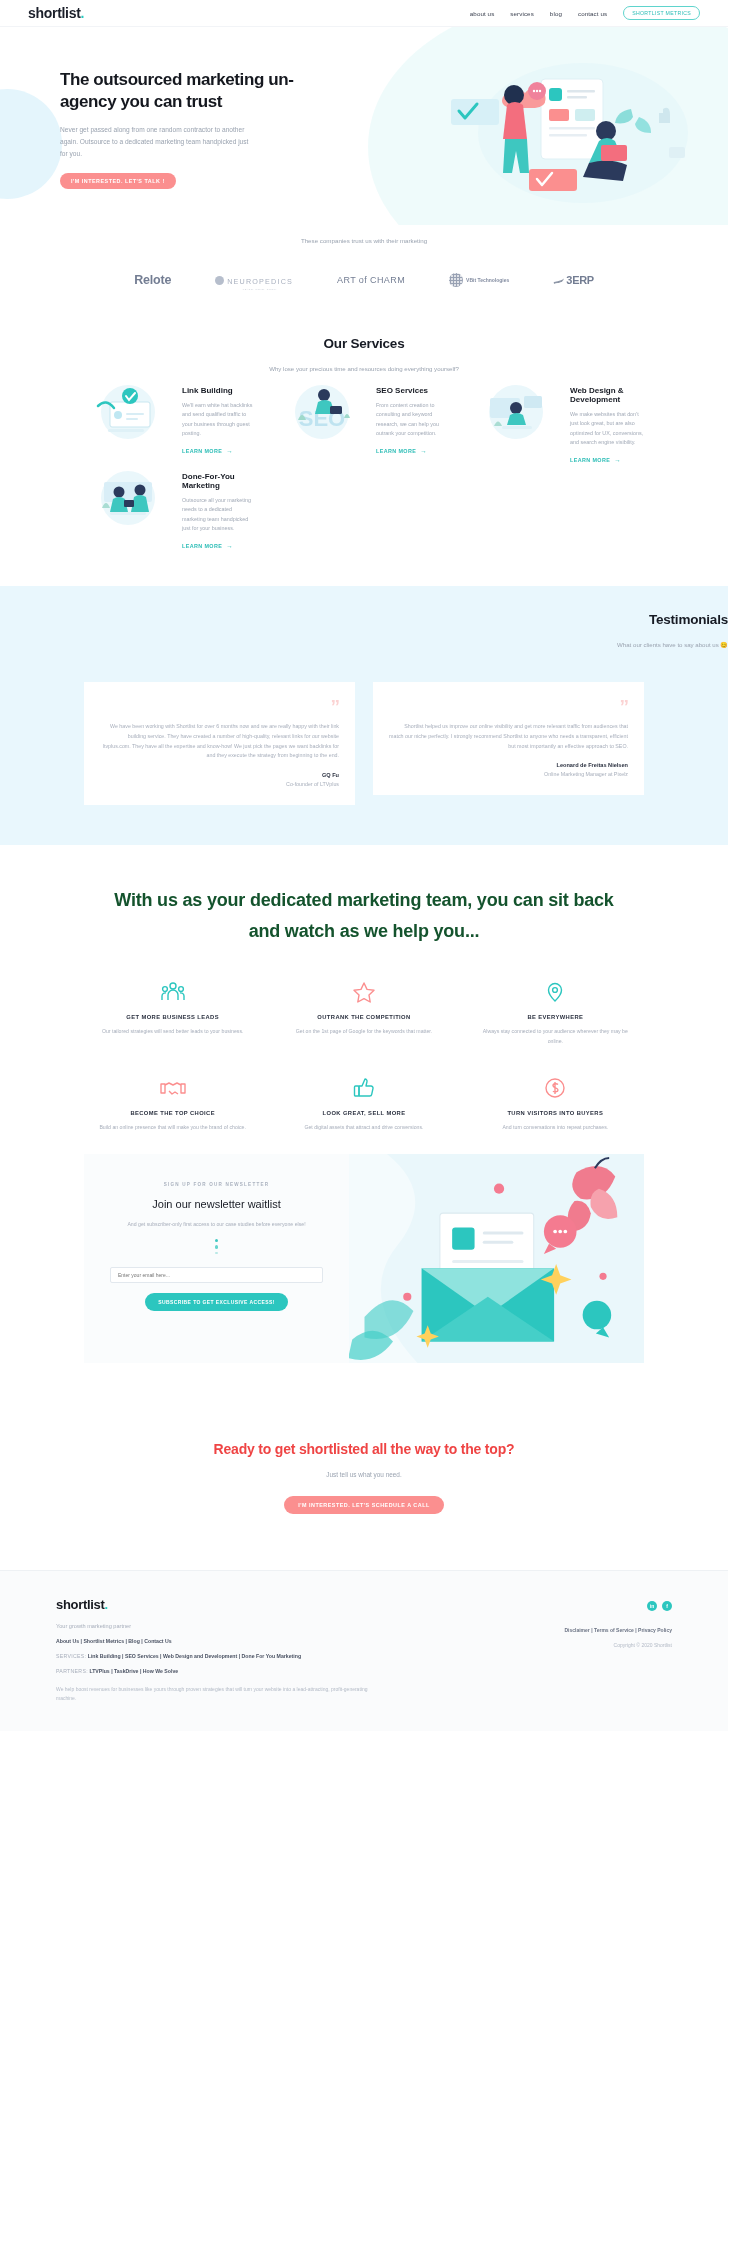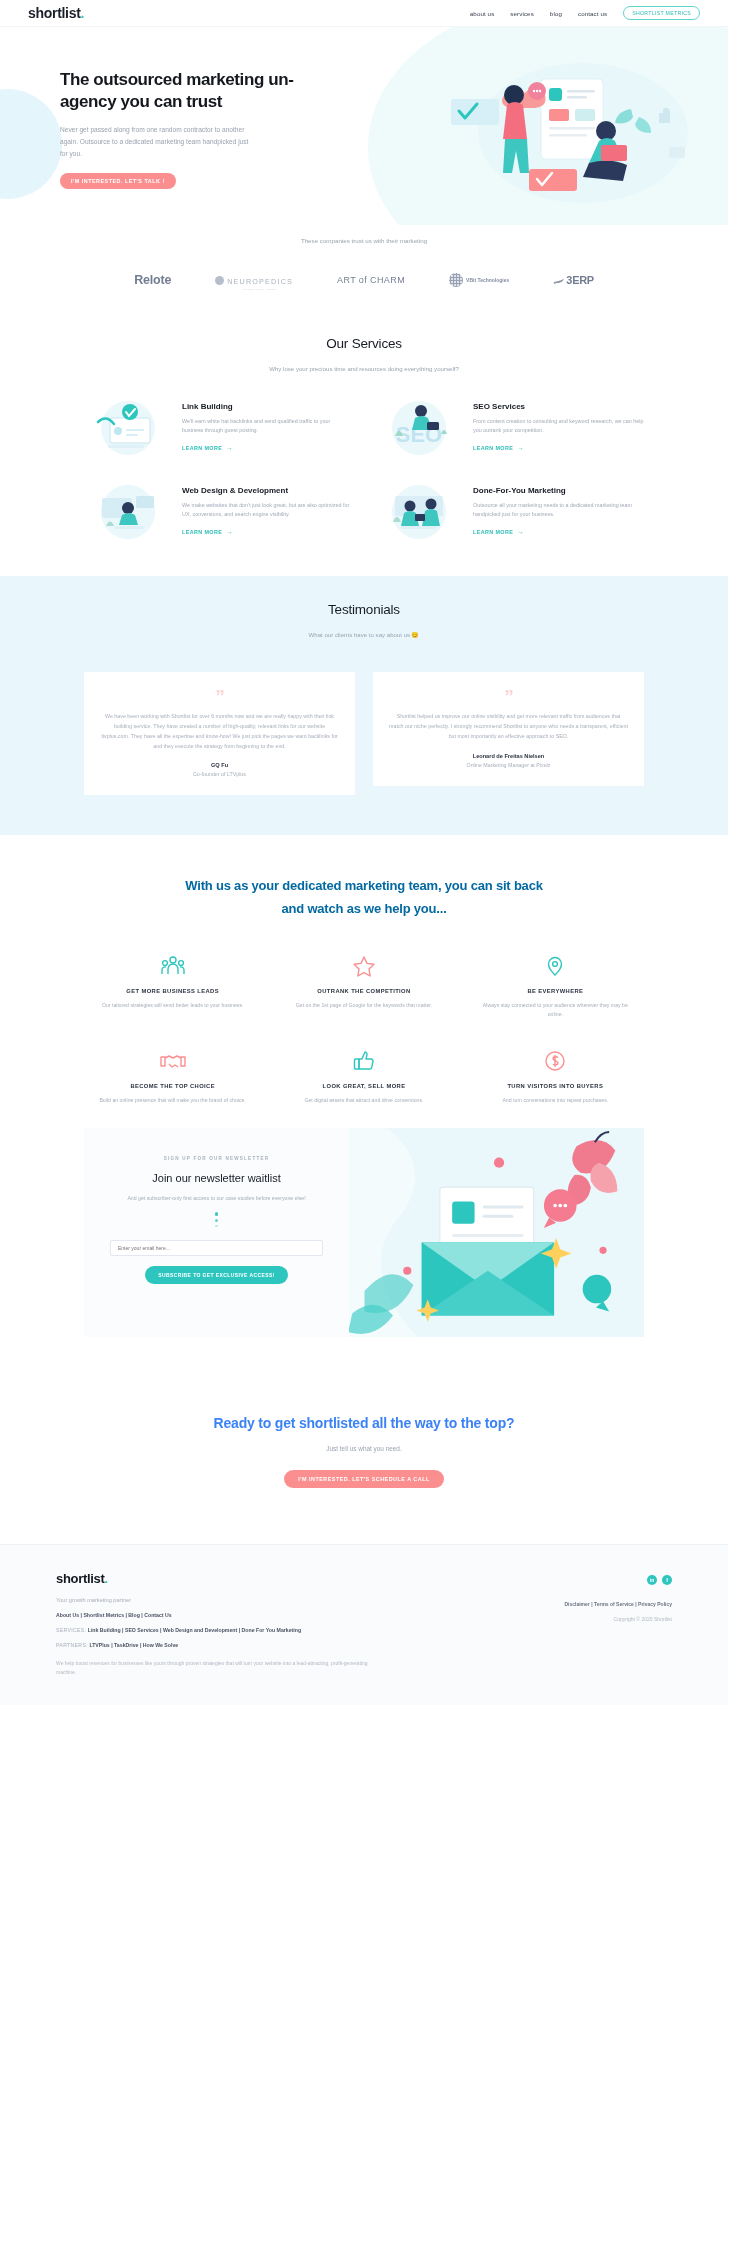--- a/index.html
+++ b/index.html
@@ -66,48 +66,48 @@
   .lg-art { font-size:9px; font-weight:400; color:#5b6780; letter-spacing:.4px; }
   .lg-vbit { display:flex; align-items:center; gap:3px; }
   .lg-vbit .dots { width:14px; height:14px; border-radius:50%;
     background:radial-gradient(circle, #8791a6 1px, transparent 1.6px) 0 0/3px 3px; }
   .lg-vbit .txt { font-size:5px; font-weight:700; color:#6d7near; color:#6d7890; }
   .lg-3erp { font-size:11px; font-weight:700; color:#5b6780; letter-spacing:-.3px; display:flex; align-items:center; gap:2px;}
   .lg-3erp .swoosh { width:11px; height:6px; border-bottom:2.2px solid #7b8598; border-radius:0 0 60% 0; transform:rotate(-12deg); }
 
   
   .services { background:#fff; padding:16px 0 34px; text-align:center; }
-  .sec-title { font-size:13.5px; font-weight:400; color:#171b24; letter-spacing:-.2px; }
+  .sec-title { font-size:13.5px; font-weight:700; color:#171b24; letter-spacing:-.2px; }
   .sec-sub { margin-top:14px; font-size:6.1px; color:#9aa3b0; }
   .svc-grid {
-    margin:26px auto 0; width:560px;
-    display:grid; grid-template-columns:1fr 1fr; gap:24px 22px;
+    margin:10px auto 0; width:560px;
+    display:grid; grid-template-columns:1fr 1fr 1fr; gap:2px 22px;
   }
   .svc { display:flex; gap:10px; text-align:left; align-items:flex-start; }
   .svc-ill { flex:0 0 88px; height:60px; position:relative; }
   .svc-body { flex:1; padding-top:4px; }
   .svc-body h3 { font-size:8px; font-weight:700; color:#171b24; }
   .svc-body p { margin-top:6px; font-size:5.4px; line-height:1.75; color:#a2aab7; }
   .learn { margin-top:8px; font-size:5.4px; font-weight:700; color:#2cbdb6; letter-spacing:.4px; display:inline-flex; align-items:center; gap:4px; }
   .learn .arw { font-size:6.5px; }
 
   
-  .testi { background:#e9f7fd; padding:26px 0 40px; text-align:center; }
+  .testi { background:#e9f7fd; padding:26px 0 40px; text-align:right; }
   .testi-grid { margin:34px auto 0; width:560px; display:grid; grid-template-columns:1fr 1fr; gap:18px; align-items:start; }
   .tcard { background:#fff; padding:18px 16px 18px; }
   .tcard.one { min-height:120px; }
   .tcard.two { min-height:104px; }
   .qmark { font-size:19px; color:#fbd3d3; font-weight:700; line-height:.7; letter-spacing:-1px; }
   .tq { margin-top:9px; font-size:5.3px; line-height:1.85; color:#a7aebb; }
   .tname { margin-top:11px; font-size:5.6px; font-weight:700; color:#2b3140; }
   .trole { margin-top:3px; font-size:5.3px; color:#a7aebb; }
 
   
   .benefits { background:#fff; padding:40px 0 26px; text-align:center; }
-  .ben-head { font-size:13px; font-weight:700; color:#0369a1; line-height:1.7; letter-spacing:-.2px; }
+  .ben-head { font-size:18px; font-weight:700; color:#14532d; line-height:1.7; letter-spacing:-.2px; }
   .ben-grid { margin:34px auto 0; width:560px; display:grid; grid-template-columns:repeat(3,1fr); gap:30px 14px; }
   .ben { text-align:center; padding:0 12px; }
   .ben-ic { height:24px; display:flex; align-items:center; justify-content:center; }
   .ben-t { margin-top:10px; font-size:5.8px; font-weight:700; letter-spacing:.4px; color:#2b3140; }
   .ben-d { margin-top:7px; font-size:5.2px; line-height:1.8; color:#a7aebb; }
 
   
   .news-wrap { width:560px; margin:22px auto 0; display:flex; background:#fff; }
   .news-l { flex:0 0 265px; background:#fafcfd; padding:28px 26px 26px; text-align:center; }
   .news-kicker { font-size:4.6px; letter-spacing:1.2px; color:#aab2bf; font-weight:700; }
@@ -124,21 +124,21 @@
   }
   .news-btn {
     margin-top:10px; background:#2cc6bf; color:#fff; border:none; border-radius:11px;
     font-size:5px; font-weight:700; letter-spacing:.4px; padding:6px 13px; cursor:pointer;
     font-family:"Liberation Sans", sans-serif;
   }
   .news-r { flex:1; background:#eaf7fb; position:relative; overflow:hidden; }
 
   
   .cta { background:#fff; padding:52px 0 56px; text-align:center; }
-  .cta h2 { font-size:14px; font-weight:700; color:#3b82f6; letter-spacing:-.2px; }
+  .cta h2 { font-size:14px; font-weight:700; color:#ef4444; letter-spacing:-.2px; }
   .cta p { margin-top:14px; font-size:6.4px; color:#9aa3b0; }
   .cta .btn-pink { margin-top:18px; font-size:5.4px; padding:6px 14px; }
 
   
   .footer { background:#fafbfc; border-top:1px solid #eef1f4; padding:26px 56px 28px; display:flex; }
   .f-l { flex:1; }
   .f-logo { font-size:13px; font-weight:700; color:#15181f; letter-spacing:-.3px; }
   .f-logo .dot { color:#27c9bf; }
   .f-tag { margin-top:11px; font-size:5.6px; color:#a7aebb; }
   .f-row { margin-top:9px; font-size:5.2px; color:#4a5263; font-weight:700; }

